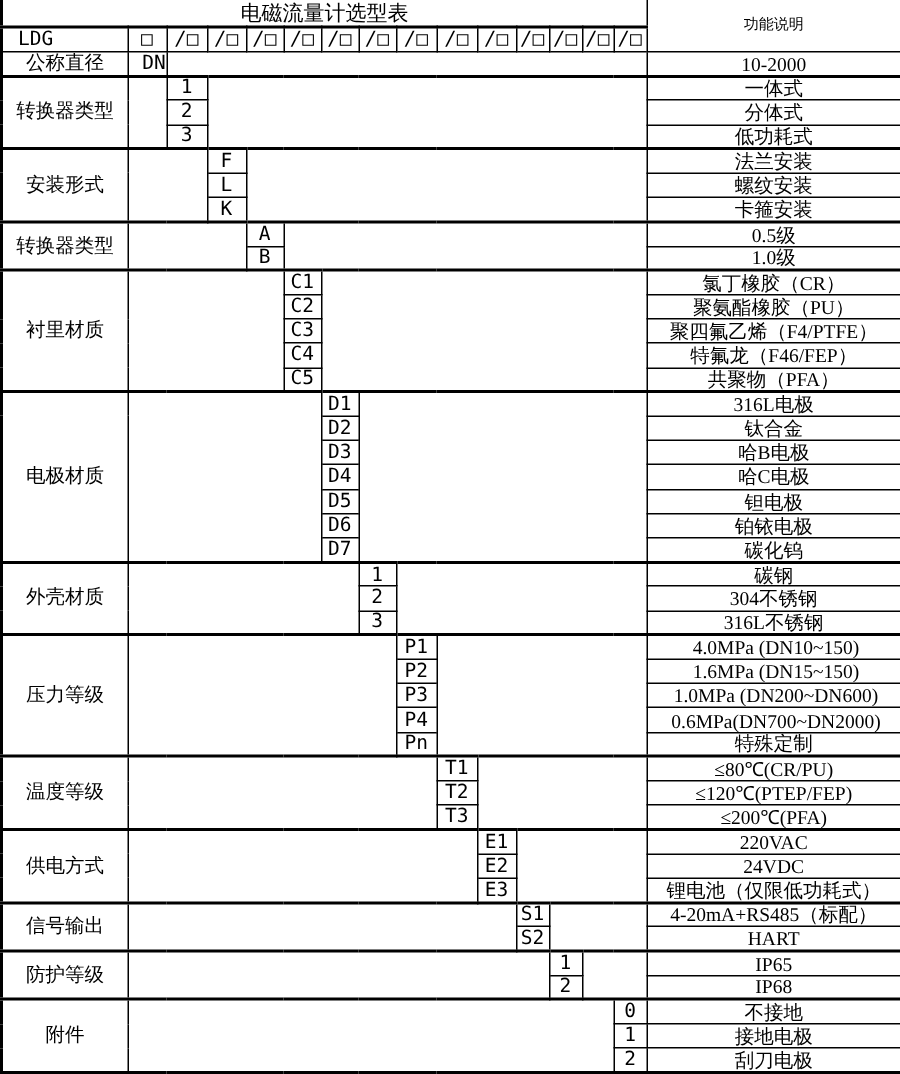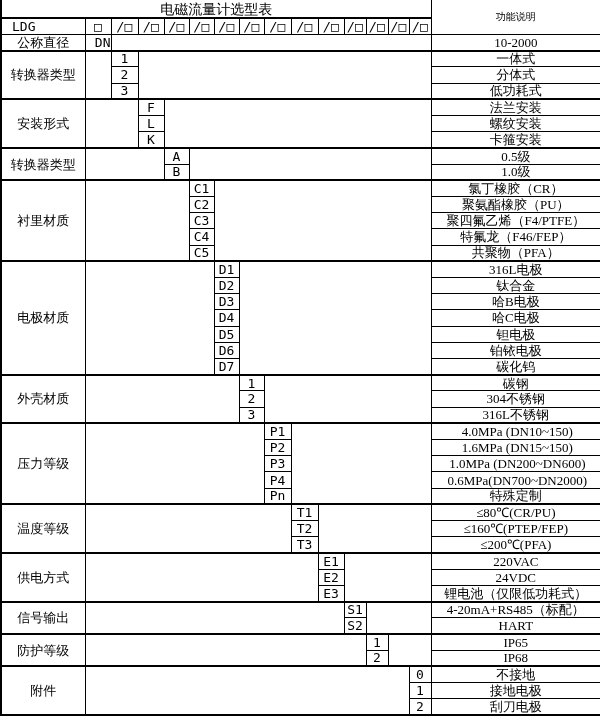--- a/index.html
+++ b/index.html
@@ -237,21 +237,21 @@
       </tr>
       <tr class="gfirst">
         <td class="label" rowspan="3">温度等级</td>
         <td class="gap" colspan="8" rowspan="3"></td>
         <td class="code">T1</td>
         <td class="gap" colspan="5" rowspan="3"></td>
         <td class="desc">≤80℃(CR/PU)</td>
       </tr>
       <tr>
         <td class="code">T2</td>
-        <td class="desc">≤160℃(PTEP/FEP)</td>
+        <td class="desc">≤120℃(PTEP/FEP)</td>
       </tr>
       <tr>
         <td class="code">T3</td>
         <td class="desc">≤200℃(PFA)</td>
       </tr>
       <tr class="gfirst">
         <td class="label" rowspan="3">供电方式</td>
         <td class="gap" colspan="9" rowspan="3"></td>
         <td class="code">E1</td>
         <td class="gap" colspan="4" rowspan="3"></td>

